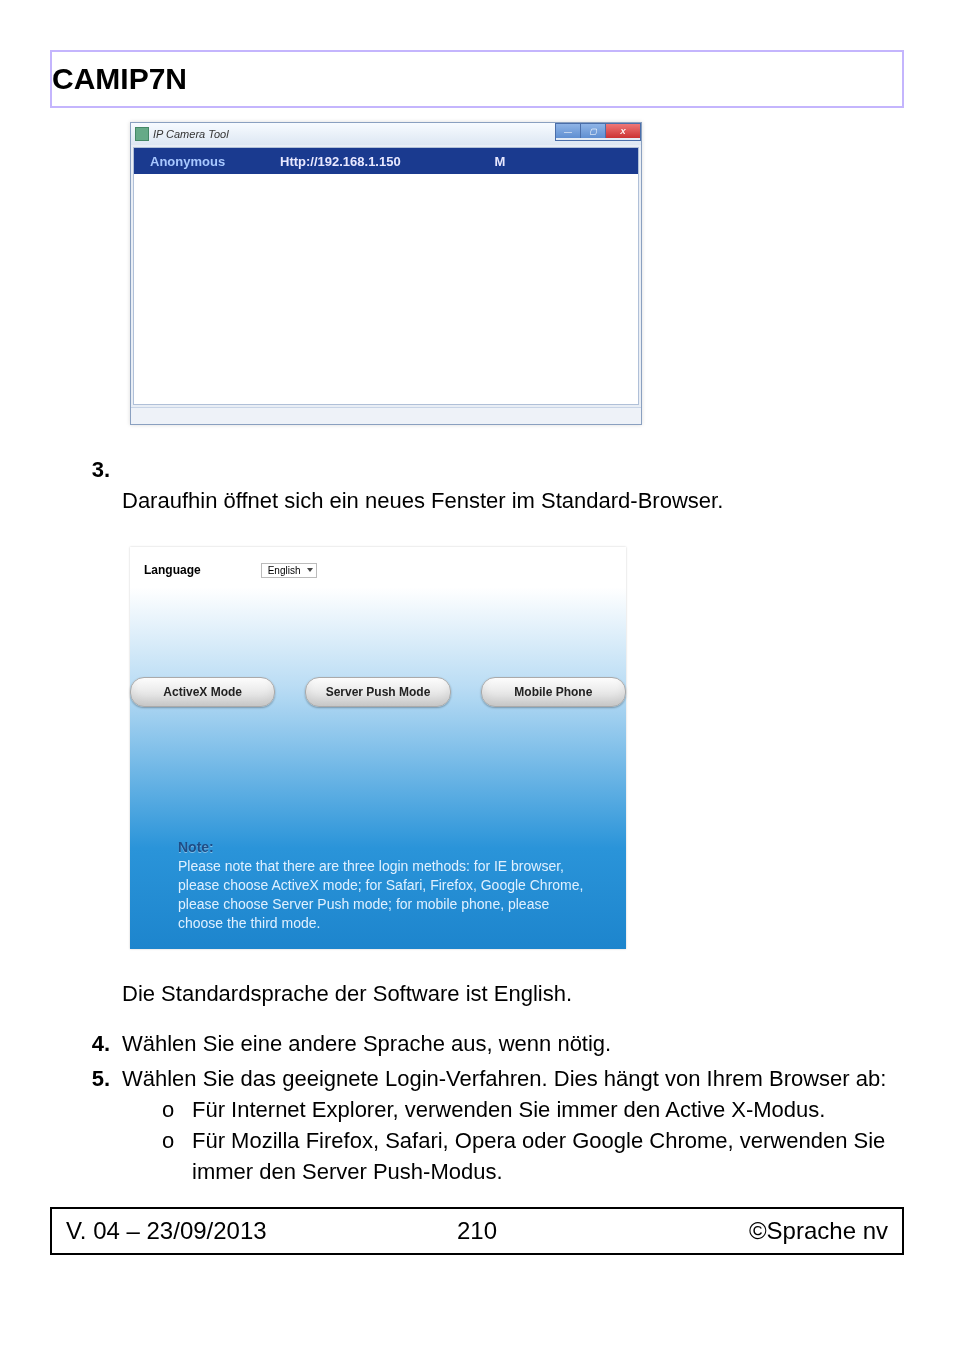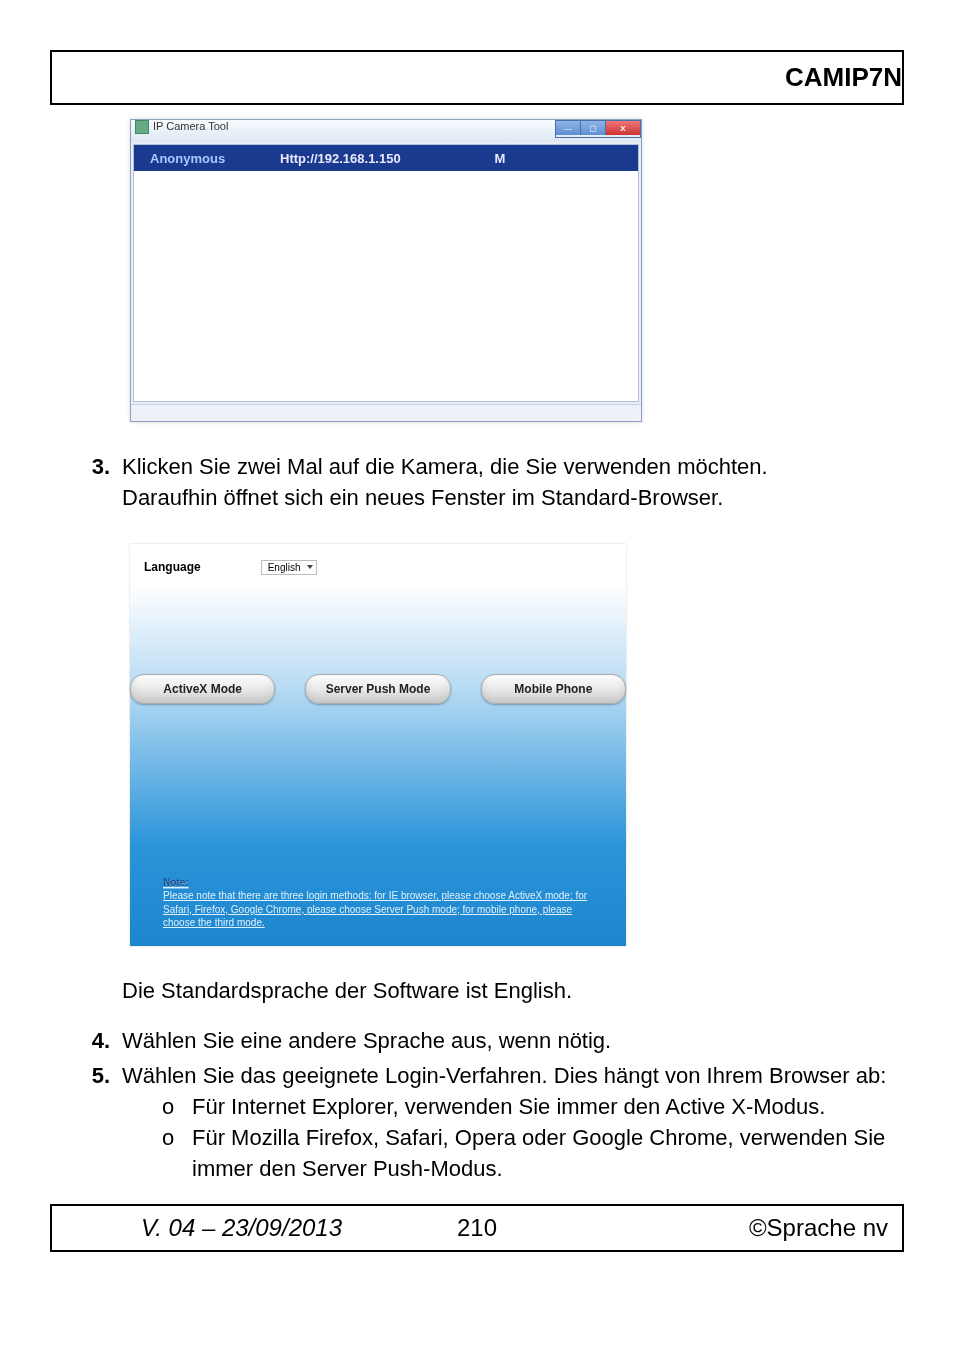--- a/index.html
+++ b/index.html
@@ -11,48 +11,49 @@
     width: 954px;
   }
   .page {
     padding: 50px 50px 30px 50px;
     box-sizing: border-box;
     width: 954px;
   }
 
   
   .header-box {
-    border: 2px solid #000000;
-    text-align: right;
+    border: 2px solid #c4b5fd;
+    text-align: left;
     font-weight: bold;
-    font-size: 26px;
+    font-size: 30px;
     padding: 10px 0;
     margin-bottom: 14px;
   }
 
   
   .ss1-wrap {
     margin-left: 80px;
     width: 512px;
   }
   .ss1 {
     border: 1px solid #8aa0c0;
     background: #e9eef5;
     box-shadow: 0 0 4px rgba(0,0,0,0.15);
     font-family: "Segoe UI", Tahoma, sans-serif;
   }
   .ss1-titlebar {
     height: 22px;
     background: linear-gradient(#f7fbff, #dde7f3);
     display: flex;
-    align-items: flex-start;
+    align-items: center;
     font-size: 11px;
     color: #333;
     padding: 0 4px;
     position: relative;
+    font-style: italic;
   }
   .ss1-title-icon {
     width: 14px; height: 14px;
     background: #6a8;
     border: 1px solid #486;
     margin-right: 4px;
     box-sizing: border-box;
   }
   .ss1-ctrlbox {
     position: absolute;
@@ -150,34 +151,34 @@
     width: 230px; height: 28px;
     border-radius: 14px;
     background: linear-gradient(#fdfdfd,#d6d6d6);
     border: 1px solid #aaa;
     display:flex;align-items:center;justify-content:center;
     font-size: 12px; font-weight:bold; color:#222;
     box-shadow: 0 1px 2px rgba(0,0,0,0.3), inset 0 -6px 10px rgba(0,0,0,0.08);
   }
   .ss2-note {
     position:absolute;
-    bottom: 16px; left: 33px; right: 30px;
-    font-size: 10px; color: #dff0ff; line-height:1.35;text-decoration:underline;
+    bottom: 16px; left: 48px; right: 30px;
+    font-size: 14px; color: #dff0ff; line-height:1.35;
   }
   .ss2-note .title { color:#1e4d86; font-weight:bold; text-shadow:0 1px 0 rgba(255,255,255,0.4); }
 
   
   .footer-box {
     border: 2px solid #000;
     margin-top: 20px;
     padding: 8px 14px;
     font-size: 24px;
     display:flex;
   }
-  .footer-left { flex:1; text-align:center;font-style:italic; }
+  .footer-left { flex:1; text-align:left; }
   .footer-center { flex:0 0 120px; text-align:center; }
   .footer-right { flex:1; text-align:right; }
 </style>
 </head>
 <body>
 
 <div class="page">
 
   <div class="header-box">CAMIP7N</div>
 
@@ -201,21 +202,21 @@
         <div class="ss1-blank"></div>
       </div>
       <div class="ss1-statusbar"></div>
     </div>
   </div>
 
   <div class="steps">
     <div class="step-row">
       <div class="step-num">3.</div>
       <div class="step-body">
-        <span>Klicken Sie zwei Mal auf die Kamera, die Sie verwenden möchten.</span><br>
+        <br>
         <span>Daraufhin öffnet sich ein neues Fenster im Standard-Browser.</span>
       </div>
     </div>
   </div>
 
   <div class="ss2-wrap">
     <div class="ss2">
       <div class="ss2-lang-row">
         <span class="ss2-lang-label">Language</span>
         <div class="ss2-lang-select">

